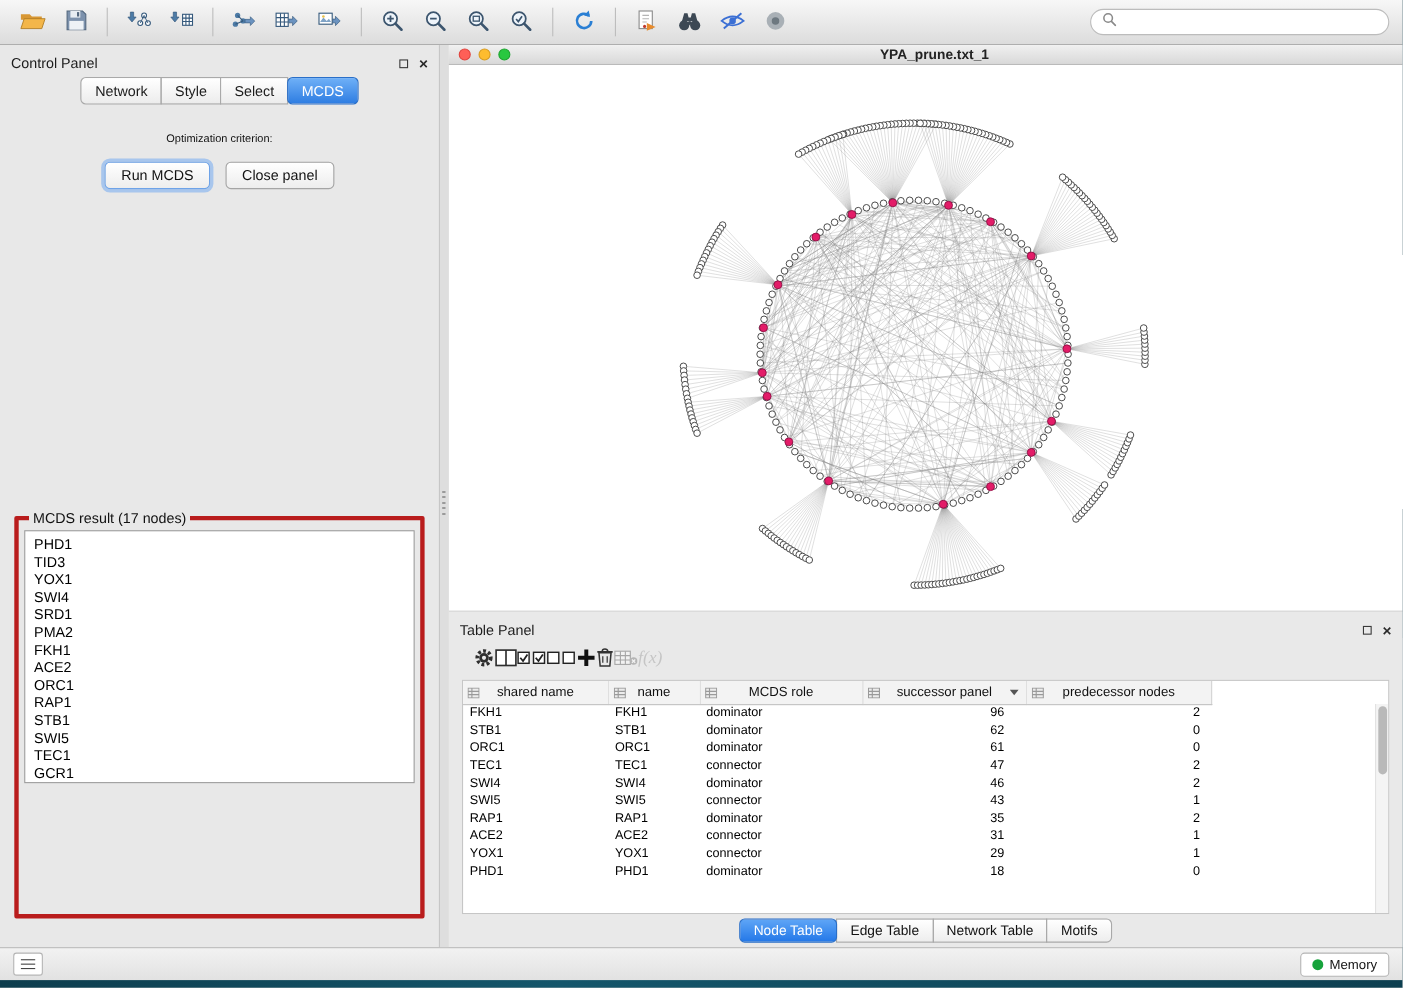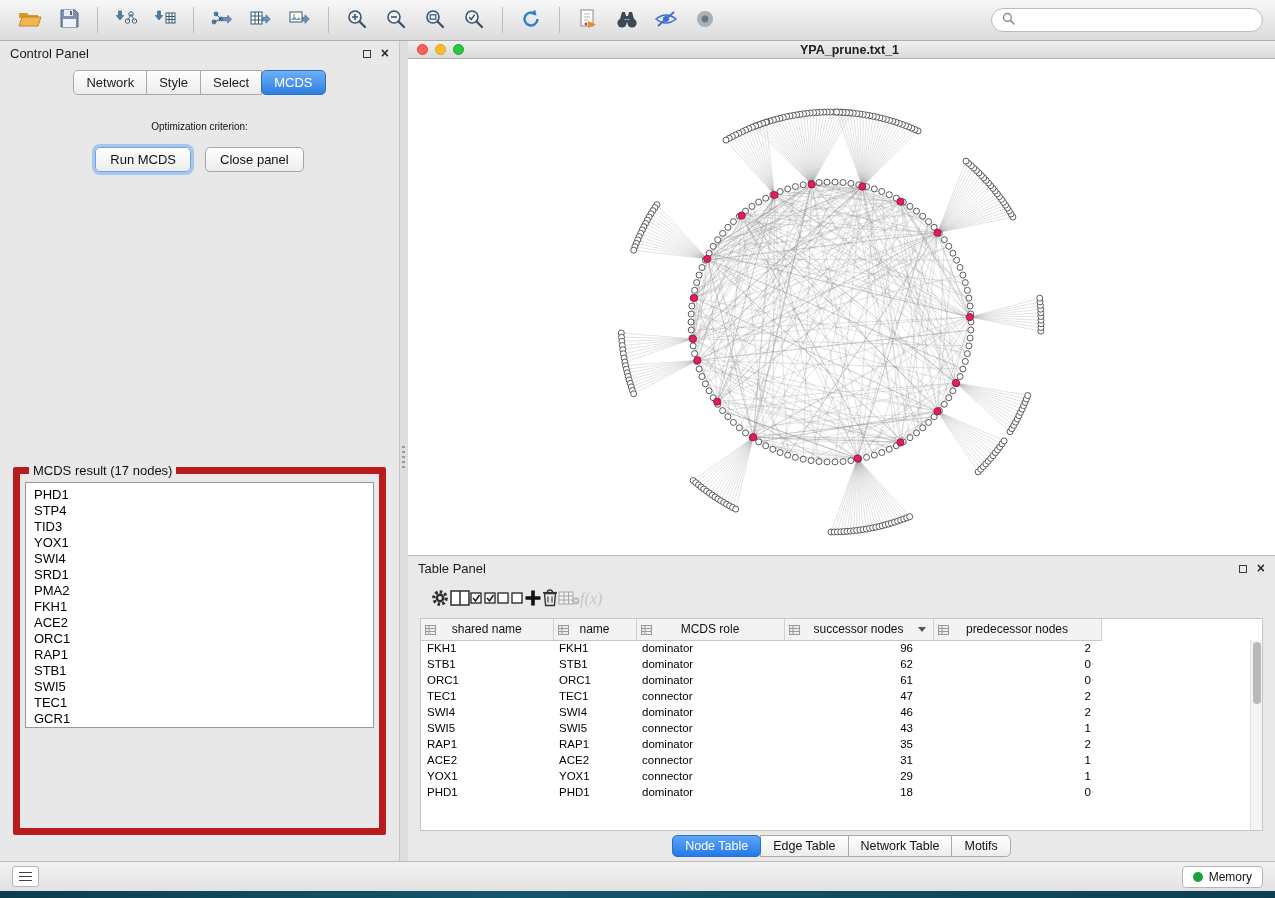--- a/index.html
+++ b/index.html
@@ -16,21 +16,21 @@
   .search-box { margin-left:auto; width:272px; height:24px; background:#fff; border:1px solid #bcbcbc;
                 border-radius:13px; display:flex; align-items:center; padding:0 10px; gap:6px; }
   .search-box input { border:none; outline:none; flex:1; font-size:12px; background:transparent; color:#333; }
 
   
   .main { flex:1; display:flex; min-height:0; }
 
   
   .control-panel { flex:0 0 400px; width:400px; background:#e8e8e8; display:flex; flex-direction:column;
                    border-right:1px solid #c6c6c6; }
-  .panel-header { flex:0 0 24px; display:flex; align-items:center; padding:0 10px; font-size:13px; color:#1c1c1c; }
+  .panel-header { flex:0 0 24px; display:flex; align-items:flex-end; padding:0 10px; font-size:13px; color:#1c1c1c; }
   .win-btns { margin-left:auto; display:flex; align-items:center; gap:10px; }
   .sq { display:inline-block; width:8px; height:8px; border:1.5px solid #3a3a3a; }
   .xglyph { font-size:14px; font-weight:bold; color:#2a2a2a; line-height:1; }
 
   .seg-tabs { display:flex; justify-content:center; margin:5px 0 2px; }
   .seg { font-size:13px; padding:4px 12px; background:linear-gradient(#ffffff,#ececec); border:1px solid #a9a9a9;
          margin-left:-1px; color:#1c1c1c; cursor:default; }
   .seg:first-child { border-radius:5px 0 0 5px; margin-left:0; }
   .seg:last-child  { border-radius:0 5px 5px 0; }
   .seg.active { background:linear-gradient(#6fb0f7,#2e7de2); color:#fff; border-color:#2a6fc8; border-radius:5px; position:relative; z-index:1; }
@@ -43,21 +43,21 @@
   .dd-cap i { width:0; height:0; border-left:3.5px solid transparent; border-right:3.5px solid transparent; }
   .dd-cap .up   { border-bottom:4.5px solid #fff; }
   .dd-cap .down { border-top:4.5px solid #fff; }
 
   .btn-row { display:flex; justify-content:center; gap:14px; margin-top:15px; }
   .push { font-size:13px; padding:4px 14px; background:linear-gradient(#ffffff,#ededed); border:1px solid #a5a5a5;
           border-radius:5px; color:#111; cursor:default; }
   .push.focused { border-color:#6ea3e8; box-shadow:0 0 0 3px rgba(115,170,240,.55); }
 
   .cp-spacer { flex:1; }
-  .result-box { margin:4px 13px 26px; height:372px; border:7px solid #b91c1c; border-radius:2px;
+  .result-box { margin:4px 13px 26px; height:372px; border:4px solid #b91c1c; border-radius:2px;
                 padding:4px 5px 7px; display:flex; background:transparent; }
   .result-box legend { font-size:13px; padding:0 4px; color:#111; margin-left:4px; }
   .mcds-list { flex:1; background:#fff; border:1px solid #999; overflow:hidden; padding-top:4px; }
   .mcds-item { font-size:13px; line-height:16px; padding:0 8px; color:#000; }
 
   
   .v-splitter { flex:0 0 8px; background:#dedede; position:relative; }
   .grip { position:absolute; top:405px; left:2px; width:3px; height:24px;
           background:repeating-linear-gradient(#9a9a9a 0 2px, transparent 2px 5px); }
 
@@ -280,21 +280,20 @@
         <button class="push focused">Run MCDS</button>
         <button class="push">Close panel</button>
       </div>
 
       <div class="cp-spacer"></div>
 
       <fieldset class="result-box">
         <legend>MCDS result (17 nodes)</legend>
         <div class="mcds-list" id="mcds-list">
             <div class="mcds-item">PHD1</div>
-            <div class="mcds-item">STP4</div>
             <div class="mcds-item">TID3</div>
             <div class="mcds-item">YOX1</div>
             <div class="mcds-item">SWI4</div>
             <div class="mcds-item">SRD1</div>
             <div class="mcds-item">PMA2</div>
             <div class="mcds-item">FKH1</div>
             <div class="mcds-item">ACE2</div>
             <div class="mcds-item">ORC1</div>
             <div class="mcds-item">RAP1</div>
             <div class="mcds-item">STB1</div>
@@ -1254,21 +1253,21 @@
                         <rect x="0.5" y="0.5" width="10" height="9" fill="#ececec" stroke="#9a9a9a"></rect>
                         <path d="M0.5 3.5 h10 M0.5 6.5 h10 M4 0.5 v9" stroke="#9a9a9a"></path>
                       </svg></span><span>name</span></th>
                 <th><span class="hicon"><svg width="11" height="10" viewBox="0 0 11 10">
                         <rect x="0.5" y="0.5" width="10" height="9" fill="#ececec" stroke="#9a9a9a"></rect>
                         <path d="M0.5 3.5 h10 M0.5 6.5 h10 M4 0.5 v9" stroke="#9a9a9a"></path>
                       </svg></span><span>MCDS role</span></th>
                 <th><span class="hicon"><svg width="11" height="10" viewBox="0 0 11 10">
                         <rect x="0.5" y="0.5" width="10" height="9" fill="#ececec" stroke="#9a9a9a"></rect>
                         <path d="M0.5 3.5 h10 M0.5 6.5 h10 M4 0.5 v9" stroke="#9a9a9a"></path>
-                      </svg></span><span>successor nodes</span><span class="chev"></span></th>
+                      </svg></span><span>successor panel</span><span class="chev"></span></th>
                 <th><span class="hicon"><svg width="11" height="10" viewBox="0 0 11 10">
                         <rect x="0.5" y="0.5" width="10" height="9" fill="#ececec" stroke="#9a9a9a"></rect>
                         <path d="M0.5 3.5 h10 M0.5 6.5 h10 M4 0.5 v9" stroke="#9a9a9a"></path>
                       </svg></span><span>predecessor nodes</span></th>
               </tr>
             </thead>
             <tbody id="table-body">
                 <tr>
                   <td class="c0">FKH1</td>
                   <td class="c1">FKH1</td>

